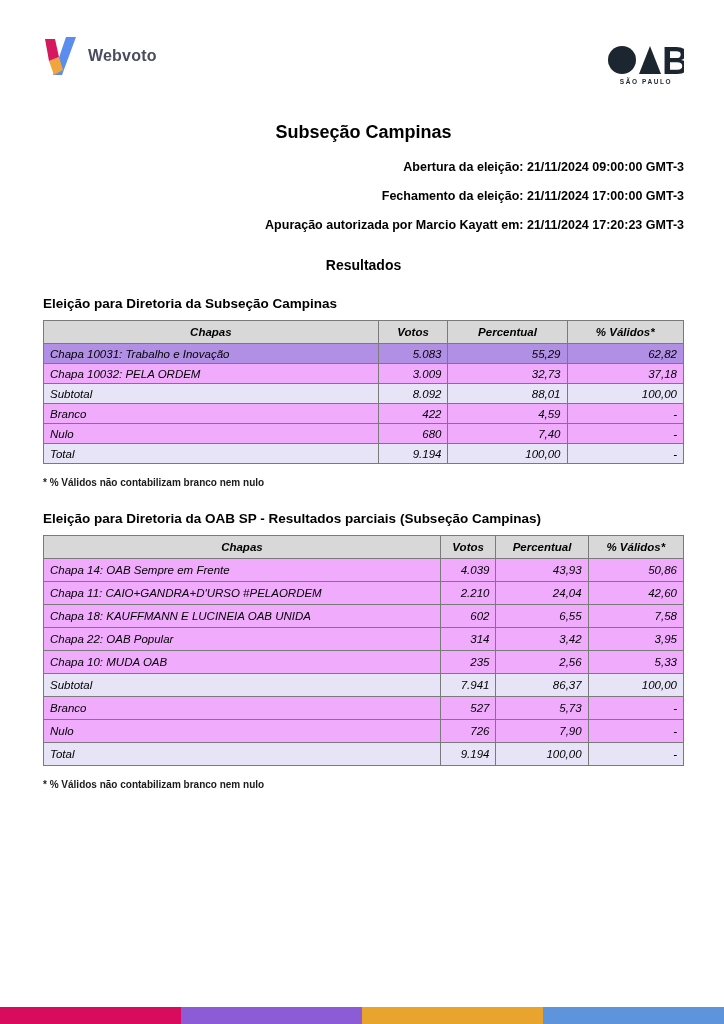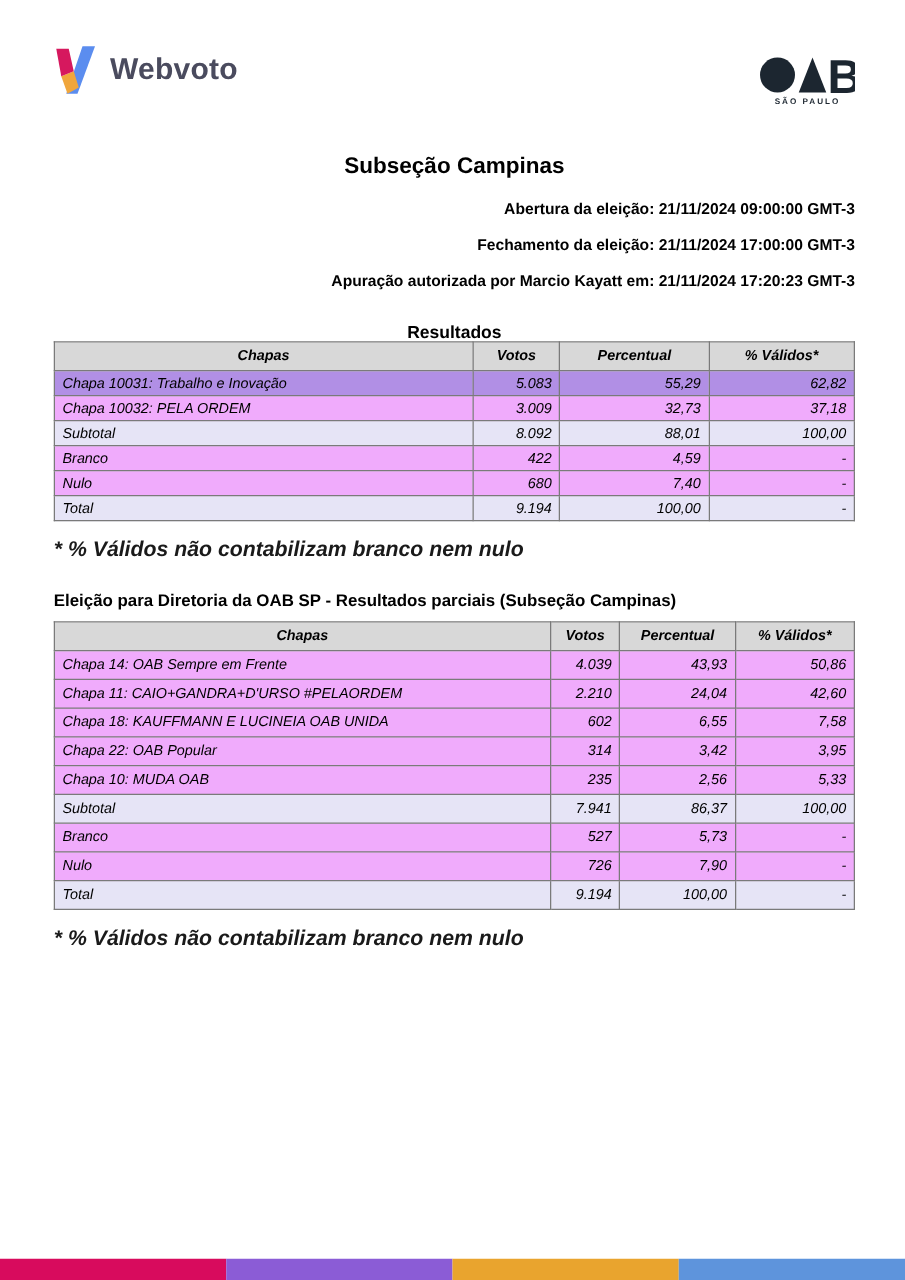--- a/index.html
+++ b/index.html
@@ -10,21 +10,21 @@
     overflow: hidden;
     font-family: "Liberation Sans", "DejaVu Sans", sans-serif;
     color: #000;
   }
   .content { padding: 36px 40px 0 43px; }
 
   
   .masthead { display: flex; justify-content: space-between; align-items: flex-start; height: 52px; }
   .webvoto { display: flex; align-items: center; gap: 9px; }
   .webvoto-word {
-    font-size: 24px; font-weight: bold; letter-spacing: 0.2px;
+    font-size: 16px; font-weight: bold; letter-spacing: 0.2px;
     color: var(--webvoto-text, #4A4B5E);
   }
   .logo-pink { fill: var(--logo-pink, #D6185E); }
   .logo-blue { fill: var(--logo-blue, #5B8DEF); }
   .logo-yellow { fill: var(--logo-yellow, #F0A63C); }
 
   .oab { margin-top: 8px; text-align: center; color: var(--oab-navy, #1C2630); }
   .oab-mark { display: block; }
   .oab-fill { fill: var(--oab-navy, #1C2630); }
   .oab-sub {
@@ -57,21 +57,21 @@
   table.t0 col:nth-child(1){ width: 52.3%; }
   table.t0 col:nth-child(2){ width: 10.9%; }
   table.t0 col:nth-child(3){ width: 18.6%; }
   table.t0 col:nth-child(4){ width: 18.2%; }
   table.t1 col:nth-child(1){ width: 62.0%; }
   table.t1 col:nth-child(2){ width: 8.7%; }
   table.t1 col:nth-child(3){ width: 14.4%; }
   table.t1 col:nth-child(4){ width: 14.9%; }
   table.t1 td { padding: 5px 6px; }
 
-  .footnote { font-size: 17px; font-weight: bold; font-style: italic; margin-top: 13px; color: #1a1a1a; }
+  .footnote { font-size: 10px; font-weight: bold; margin-top: 13px; color: #1a1a1a; }
 
   
   .footer-bar {
     position: absolute; left: 0; bottom: 0;
     width: 100%; height: 17px; display: flex;
   }
   .footer-bar .seg { flex: 1 1 25%; height: 100%; }
 </style>
 </head>
 <body style="--row-highlight: #B18FE5; --row-subtotal: #E6E4F6; --th-bg: #D8D8D8; --webvoto-text: #4A4B5E; --oab-navy: #1C2630; --logo-pink: #D6185E; --logo-blue: #5B8DEF; --logo-yellow: #F0A63C;">
@@ -102,20 +102,21 @@
 
   <div class="meta">
     <p>Abertura da eleição: 21/11/2024 09:00:00 GMT-3</p>
     <p>Fechamento da eleição: 21/11/2024 17:00:00 GMT-3</p>
     <p>Apuração autorizada por Marcio Kayatt em: 21/11/2024 17:20:23 GMT-3</p>
   </div>
 
   <h2 class="results-title">Resultados</h2>
 
   <section>
+    <h3 class="section-heading">Eleição para Diretoria da Subseção Campinas</h3>
     <table class="t0">
       <colgroup>
           <col>
           <col>
           <col>
           <col>
         </colgroup>
       <thead>
           <tr>
             <th>Chapas</th>

